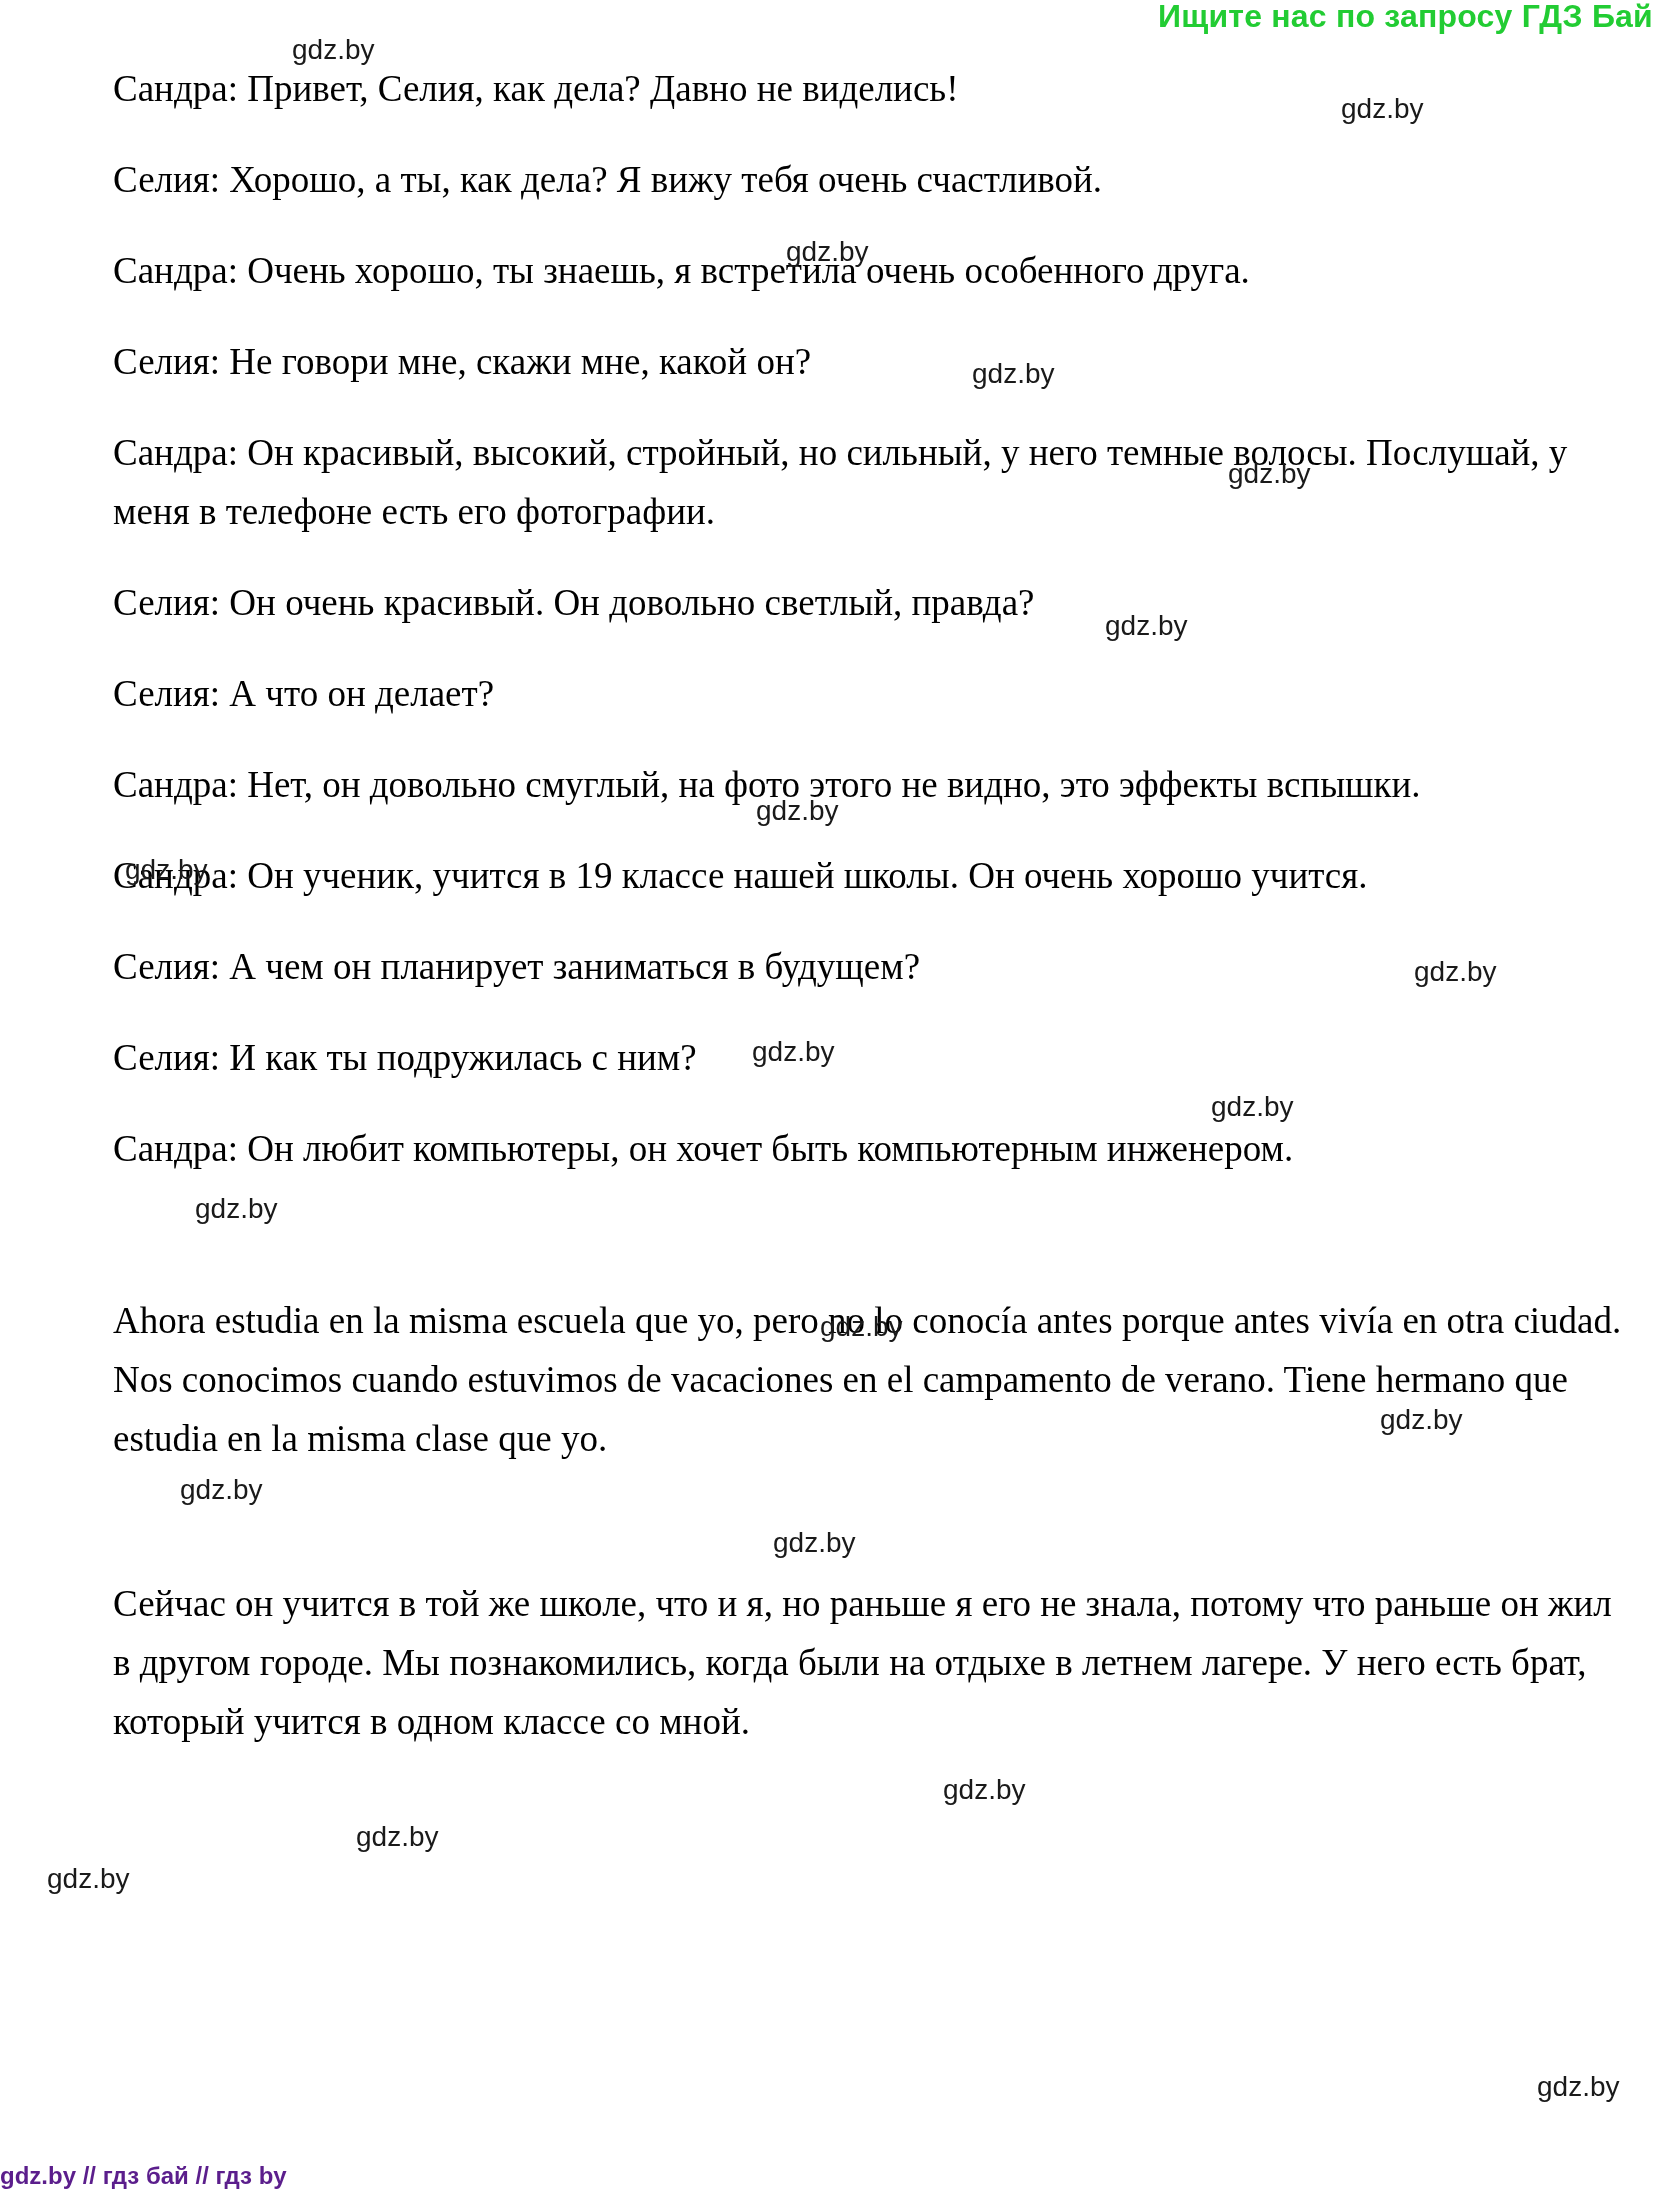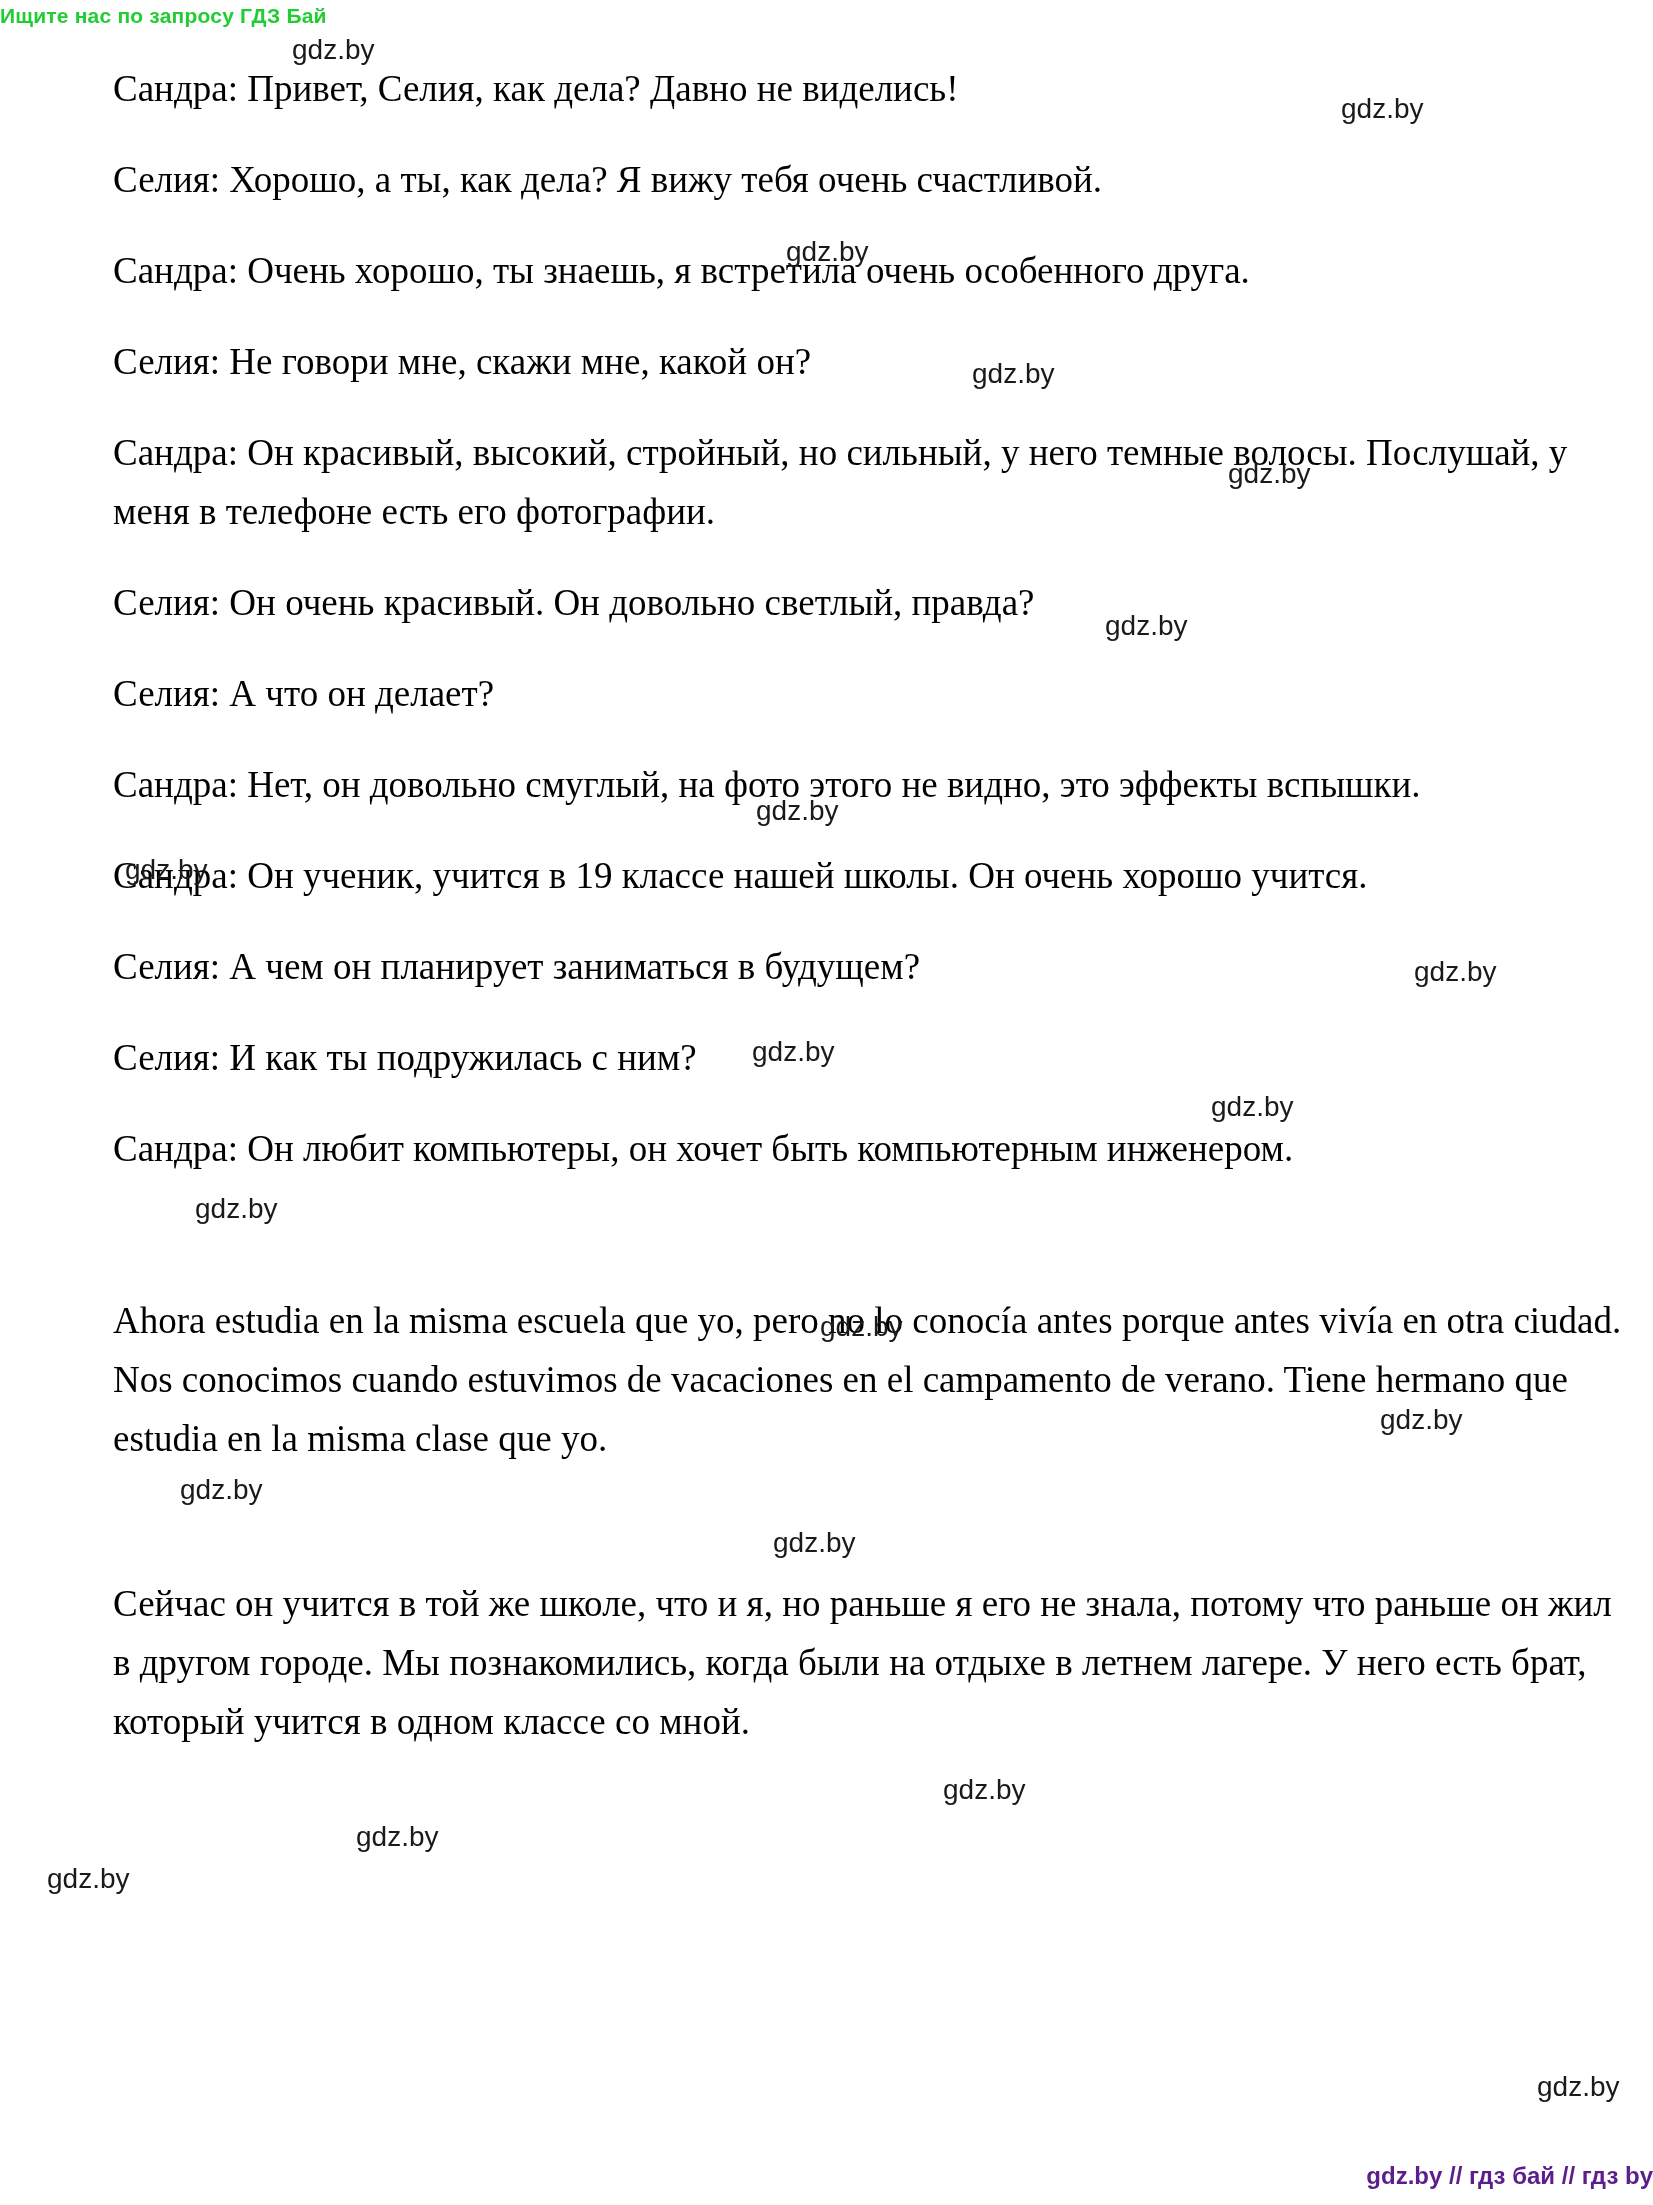--- a/index.html
+++ b/index.html
@@ -16,24 +16,24 @@
     overflow: hidden;
     font-family: "Liberation Serif", "DejaVu Serif", serif;
   }
 
   
   .site-banner {
     position: absolute;
     top: 0px;
     left: 0;
     width: 100%;
-    text-align: left;
+    text-align: right;
     color: #22cc33;
     font-family: "Liberation Sans", "DejaVu Sans", sans-serif;
-    font-size: 21px;
+    font-size: 32px;
     font-weight: bold;
     letter-spacing: 0.2px;
     line-height: 32px;
     white-space: nowrap;
   }
 
   
   .content {
     position: absolute;
     left: 66px;
@@ -65,21 +65,21 @@
     white-space: nowrap;
     user-select: none;
   }
 
   
   .site-footer {
     position: absolute;
     left: 0;
     bottom: 15.2px;
     width: 100%;
-    text-align: right;
+    text-align: left;
     color: #5b1e8c;
     font-family: "Liberation Sans", "DejaVu Sans", sans-serif;
     font-size: 24px;
     font-weight: bold;
     line-height: 29px;
     white-space: nowrap;
   }
 </style>
 </head>
 <body>

